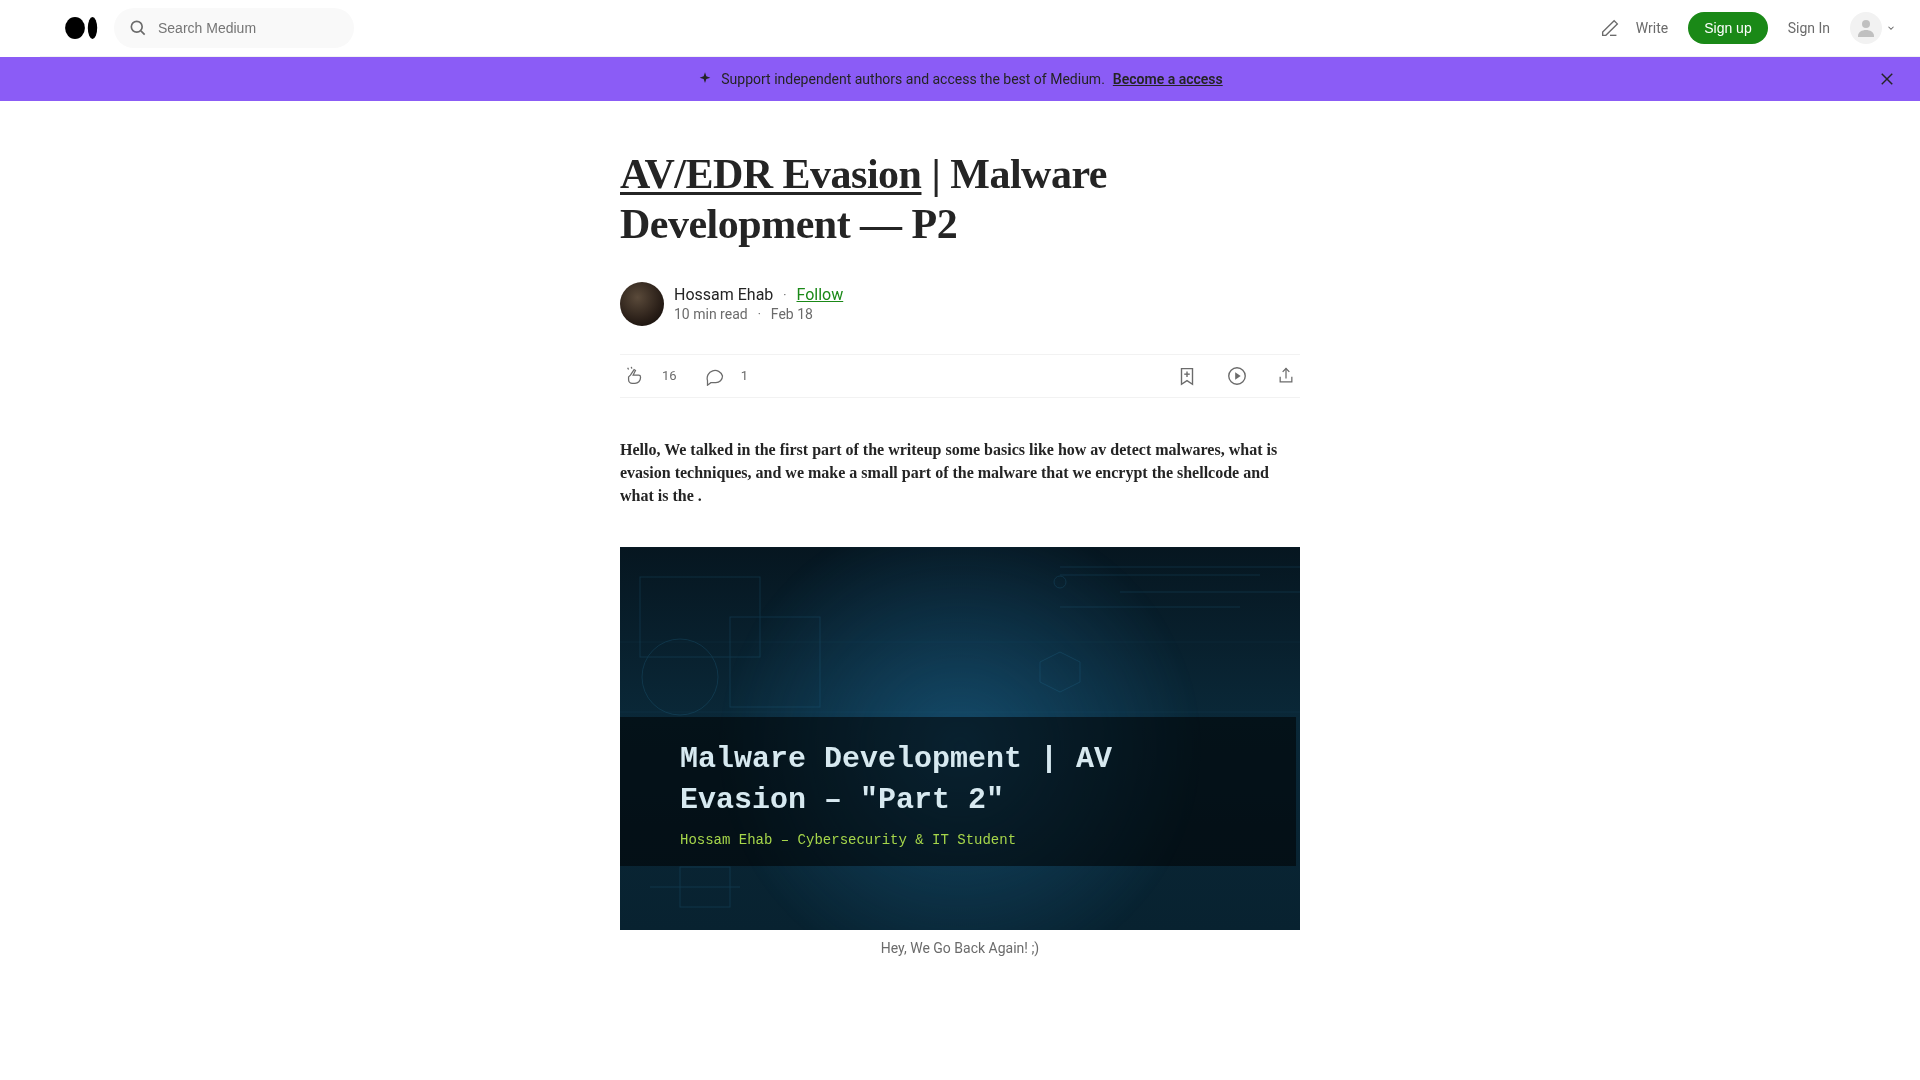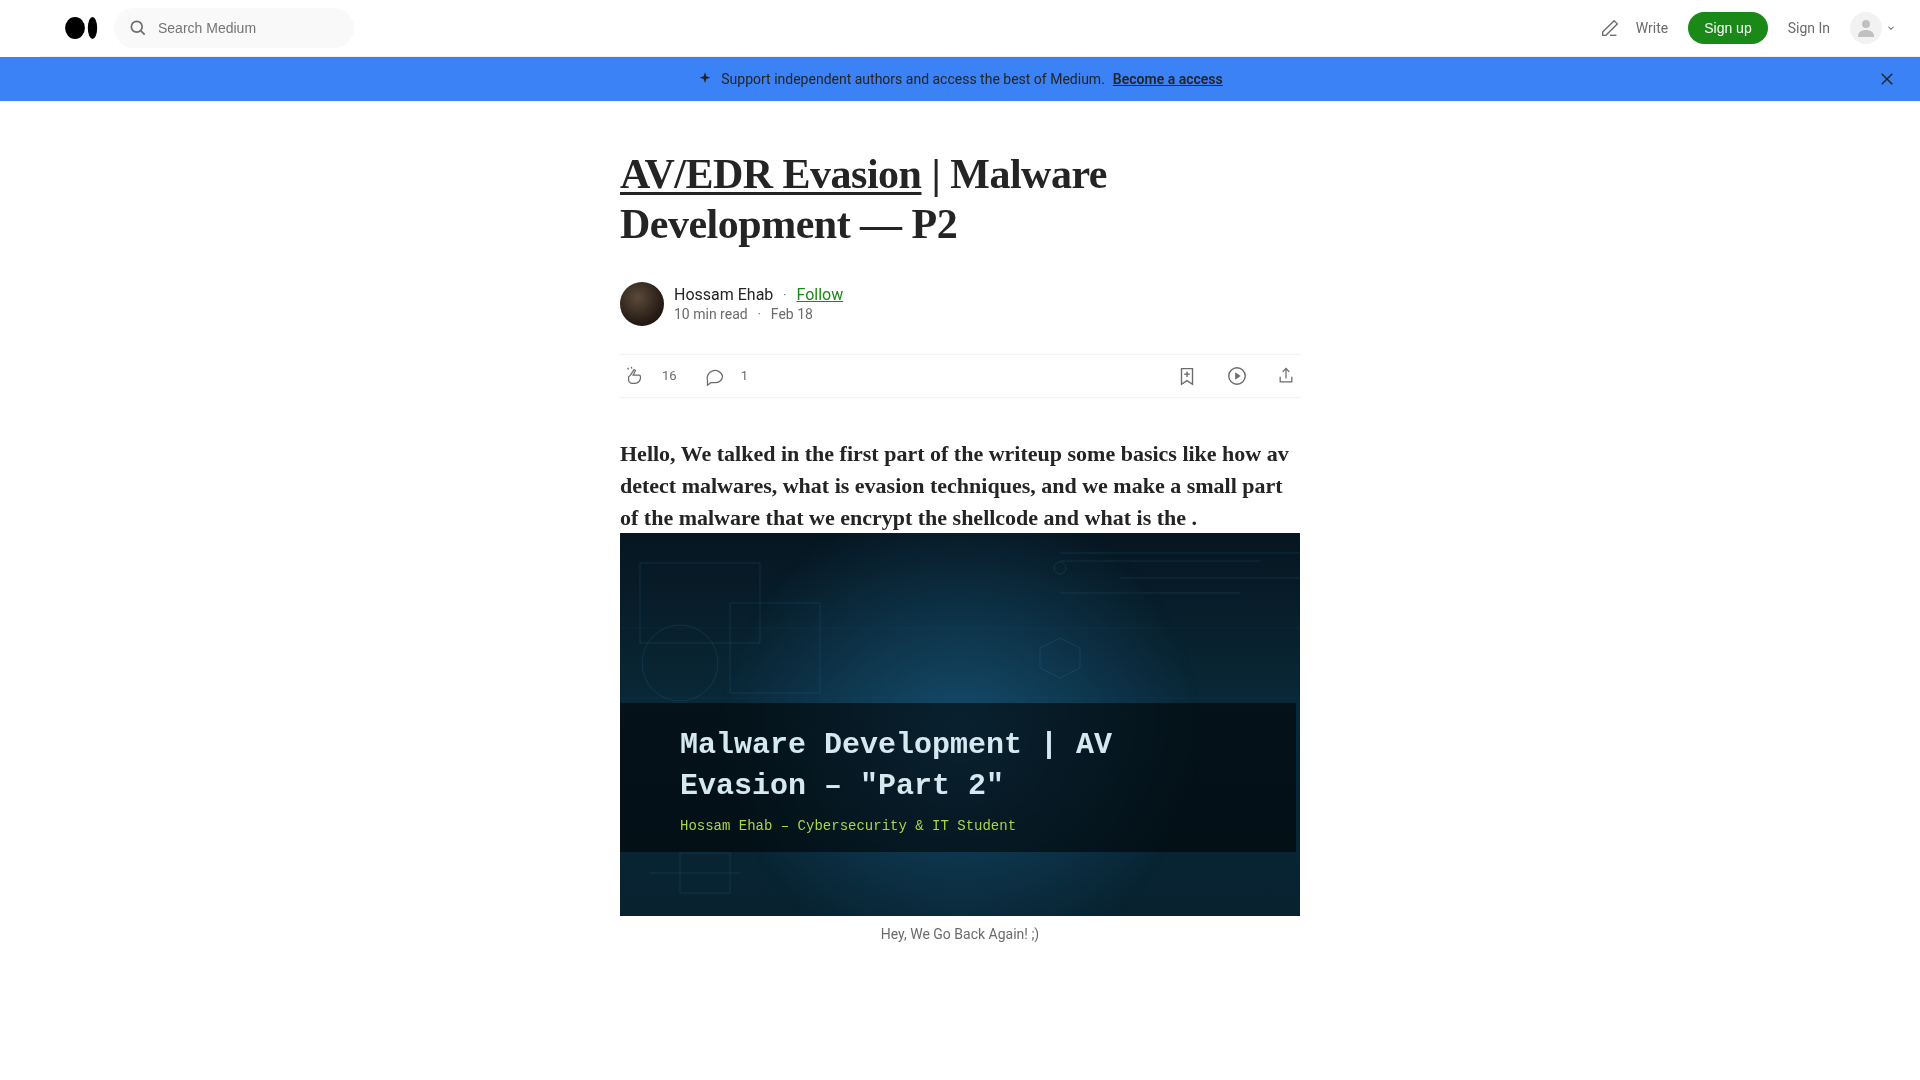--- a/index.html
+++ b/index.html
@@ -93,21 +93,21 @@
     width: 32px; height: 32px;
     border-radius: 50%;
     background: #f2f2f2;
     display: flex;
     align-items: center;
     justify-content: center;
   }
 
   
   .banner {
-    background: #3b82f6;
+    background: #8b5cf6;
     display: flex;
     align-items: center;
     justify-content: center;
     padding: 14px 16px;
     position: relative;
     font-size: 14px;
     color: #242424;
     gap: 8px;
   }
   .banner-link {
@@ -196,24 +196,25 @@
     margin-left: auto;
     display: flex;
     align-items: center;
     gap: 28px;
   }
   .icon-btn { color: #6b6b6b; cursor: pointer; display: flex; }
 
   
   .intro {
     font-family: Georgia, "Times New Roman", serif;
-    font-size: 22px;
+    font-size: 16px;
     font-weight: 700;
     line-height: 1.45;
     color: #242424;
+    margin-bottom: 40px;
   }
 
   
   .hero-wrap { margin-bottom: 12px; }
   .hero {
     width: 100%;
     height: 383px;
     background: linear-gradient(180deg, #061620 0%, #0a2838 45%, #082230 100%);
     position: relative;
     overflow: hidden;

